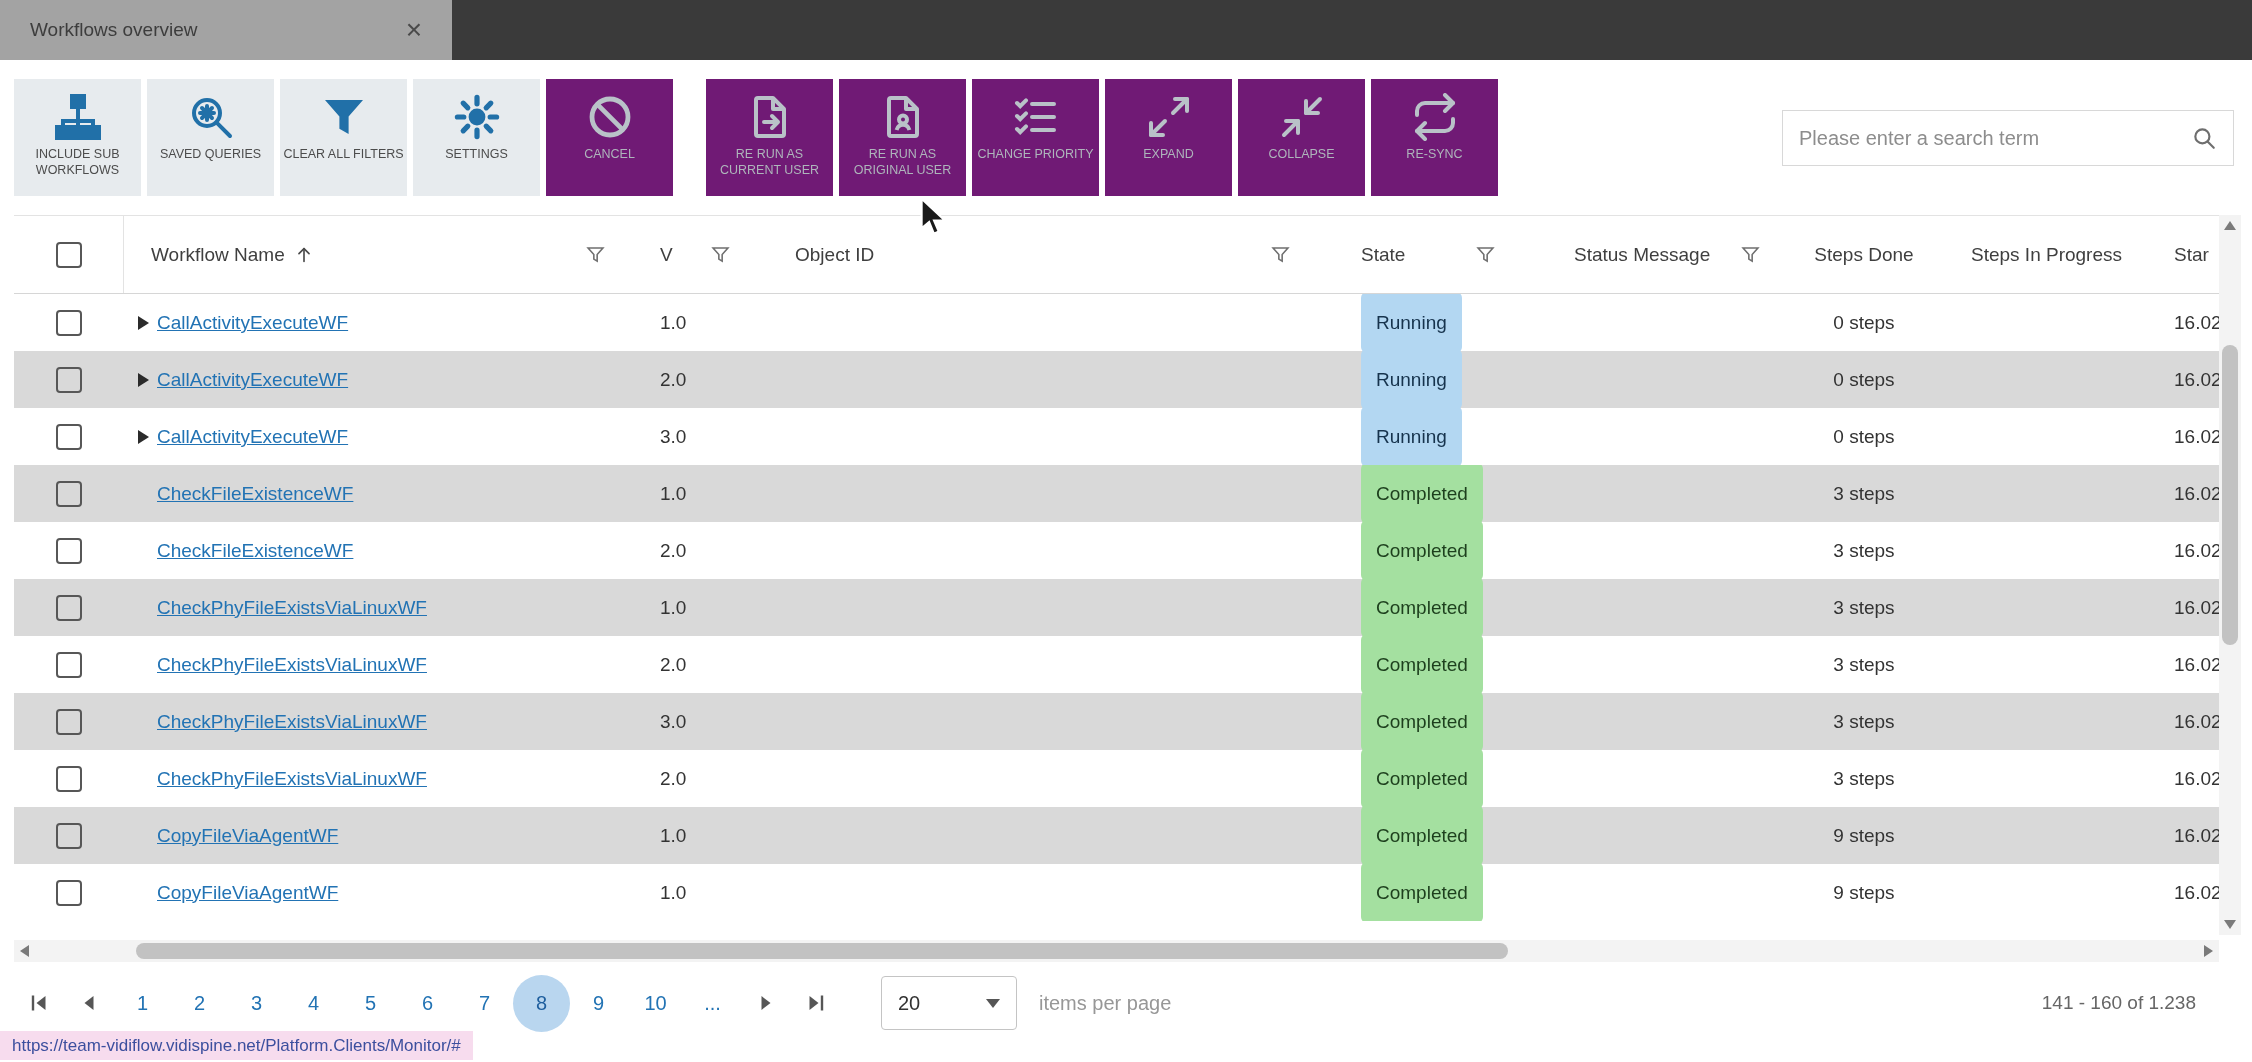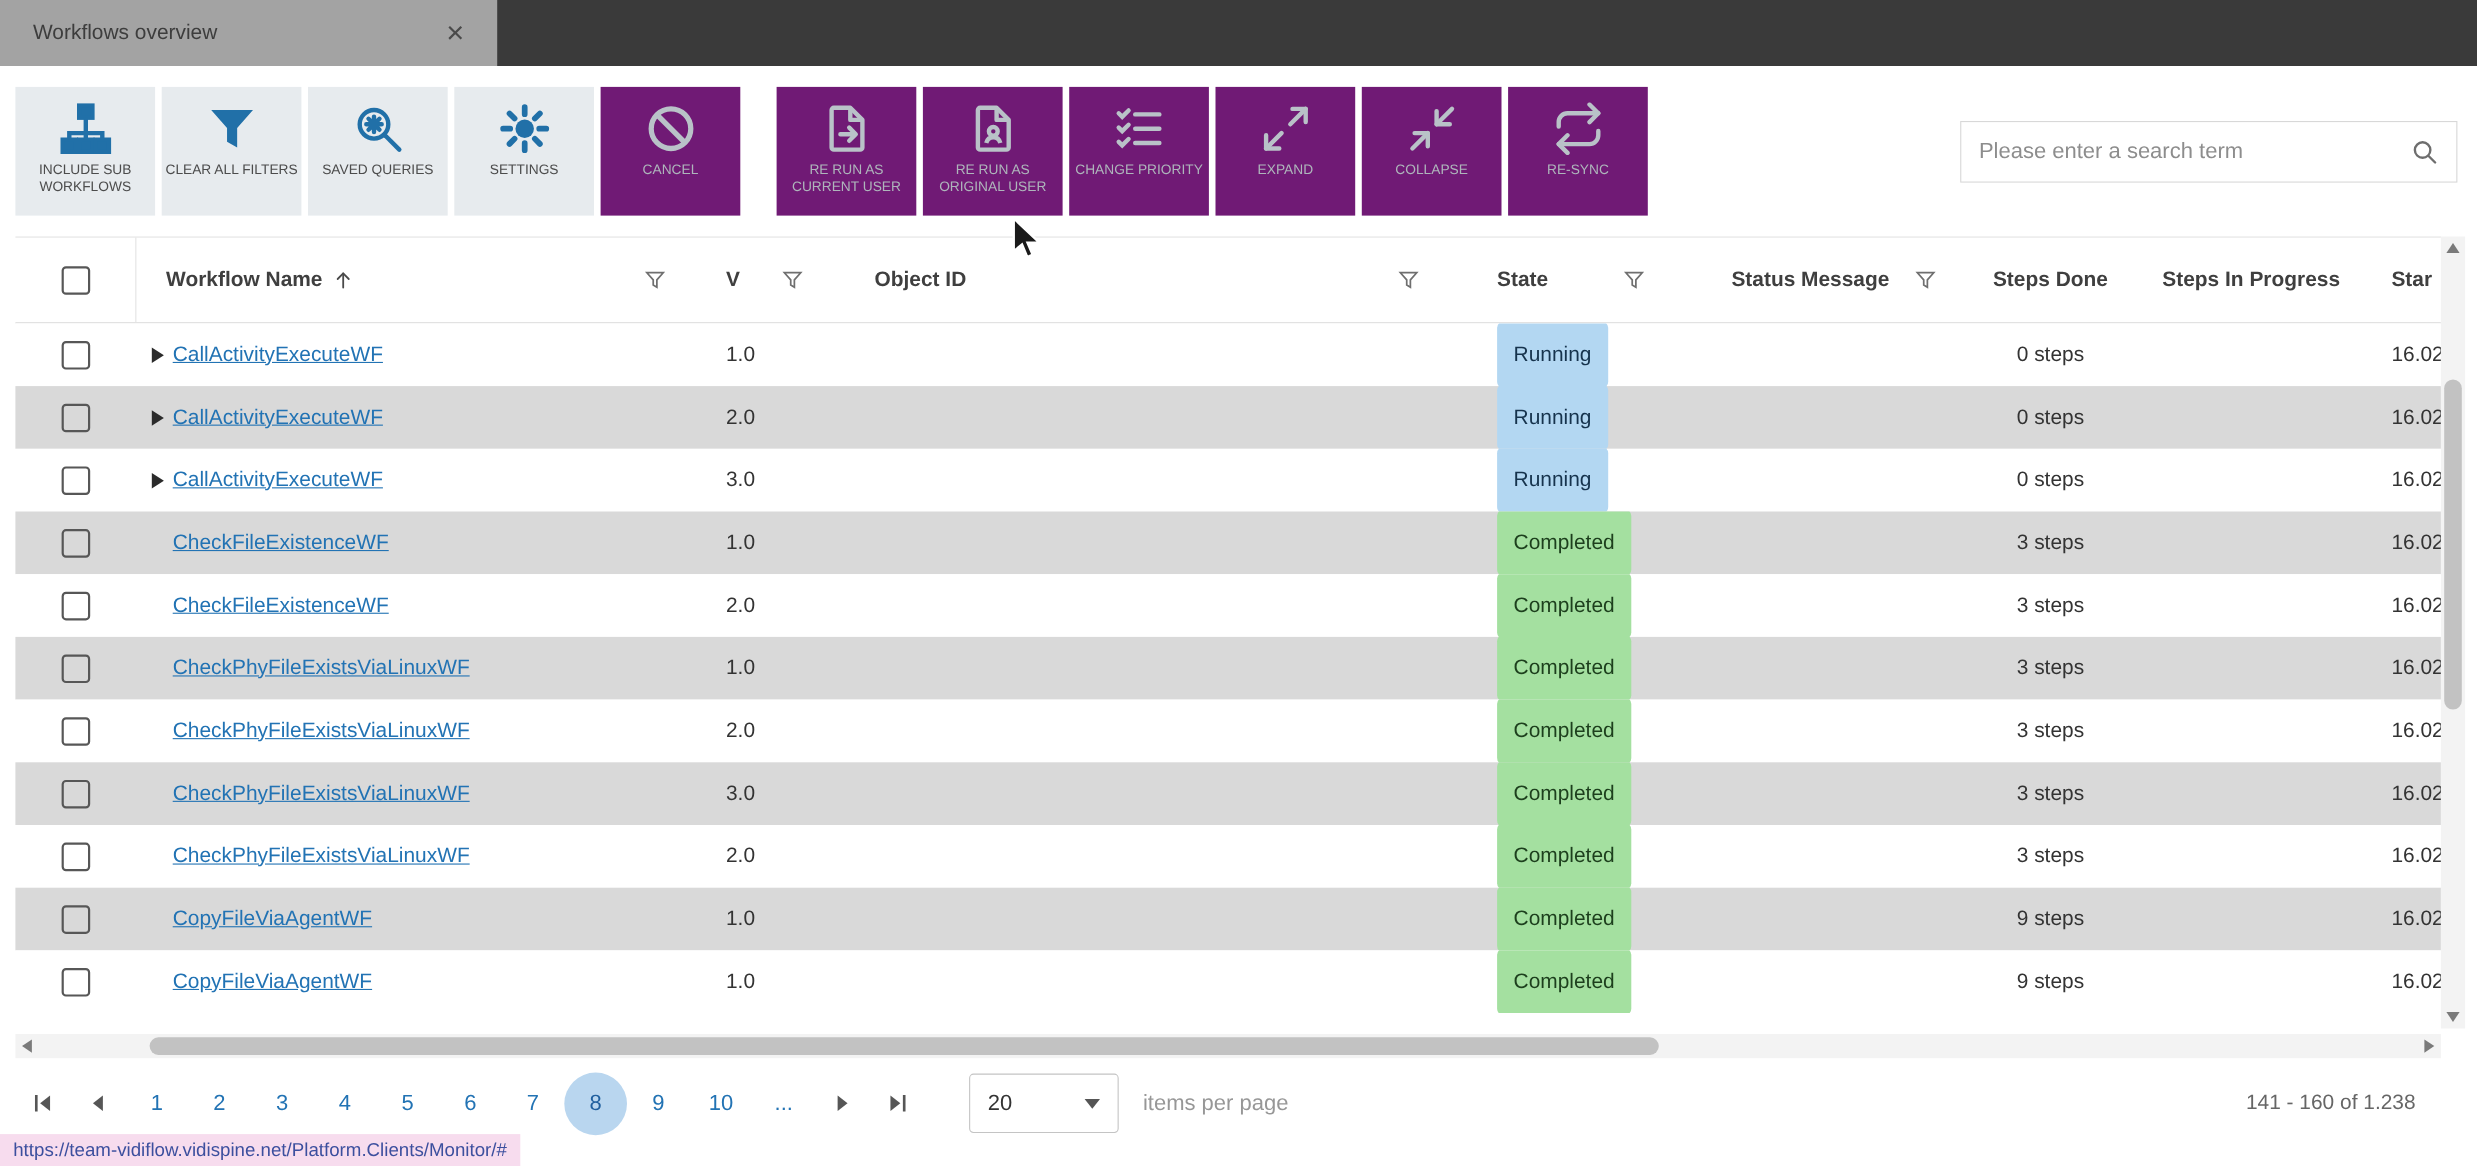--- a/index.html
+++ b/index.html
@@ -40,21 +40,21 @@
   .search input::placeholder{color:#8d8d8d}
   .sicon{width:26px;height:26px;color:#6e6e6e;flex:0 0 auto}
   .sicon svg{width:100%;height:100%;display:block}
 
   
   .grid{position:absolute;top:215px;left:14px;width:2205px}
   .grid-row{display:grid;grid-template-columns:110px 500px 115px 570px 205px 265px 170px 195px 75px;align-items:stretch}
   .gcell{display:flex;align-items:center;height:100%;overflow:hidden;white-space:nowrap;font-size:19px;color:#333}
   .ghead{height:79px;background:#fff;border-top:1px solid #e3e3e3;border-bottom:1px solid #d6d6d6}
   .ghead .c0{border-right:1px solid #e3e3e3}
-  .htext{font-size:19px;font-weight:bold;color:#3f3f3f}
+  .htext{font-size:19px;font-weight:normal;color:#3f3f3f}
   .sort-icon{margin-left:8px;color:#4a4a4a;display:flex}
   .filter-btn{margin-left:auto;margin-right:18px;color:#6f6f6f;display:flex;cursor:pointer}
   .c2 .filter-btn{margin-right:8px}
 
   .c0{justify-content:center}
   .c1{padding-left:14px}
   .ghead .c1{padding-left:27px}
   .c2{padding-left:36px}
   .c3{padding-left:56px}
   .c4{padding-left:52px}
@@ -126,35 +126,35 @@
             <rect x="1.5" y="17" width="6" height="5.5" fill="currentColor"></rect>
             <rect x="9" y="17" width="6" height="5.5" fill="currentColor"></rect>
             <rect x="16.5" y="17" width="6" height="5.5" fill="currentColor"></rect>
             <path d="M12 7v4M4.5 17v-3h15v3M12 11v6"></path>
           </svg>
         </span>
         <span class="tlabel">INCLUDE SUB WORKFLOWS</span>
       </div>
       <div class="tbtn">
         <span class="ticon">
-          <svg viewBox="0 0 24 24">
-            <path d="M2.5 3.5h19l-7.2 8.2v8.8l-4.6-2.6v-6.2z" fill="currentColor"></path>
-          </svg>
-        </span>
-        <span class="tlabel">CLEAR ALL FILTERS</span>
-      </div>
-      <div class="tbtn">
-        <span class="ticon">
           <svg viewBox="0 0 24 24" fill="none" stroke="currentColor" stroke-width="2" stroke-linecap="round">
             <circle cx="10" cy="10" r="6.5"></circle>
             <path d="M15.2 15.2 21.5 21.5"></path>
             <path d="M10 6.5v7M6.5 10h7M7.5 7.5l5 5M12.5 7.5l-5 5"></path>
           </svg>
         </span>
         <span class="tlabel">SAVED QUERIES</span>
+      </div>
+      <div class="tbtn">
+        <span class="ticon">
+          <svg viewBox="0 0 24 24">
+            <path d="M2.5 3.5h19l-7.2 8.2v8.8l-4.6-2.6v-6.2z" fill="currentColor"></path>
+          </svg>
+        </span>
+        <span class="tlabel">CLEAR ALL FILTERS</span>
       </div>
       <div class="tbtn">
         <span class="ticon">
           <svg viewBox="0 0 24 24" fill="none" stroke="currentColor" stroke-width="2.6" stroke-linecap="round">
             <circle cx="12" cy="12" r="4.2" fill="currentColor" stroke="none"></circle>
             <path d="M12 2.2v3.2M12 18.6v3.2M2.2 12h3.2M18.6 12h3.2M5.1 5.1l2.3 2.3M16.6 16.6l2.3 2.3M18.9 5.1l-2.3 2.3M7.4 16.6l-2.3 2.3"></path>
           </svg>
         </span>
         <span class="tlabel">SETTINGS</span>
       </div>

